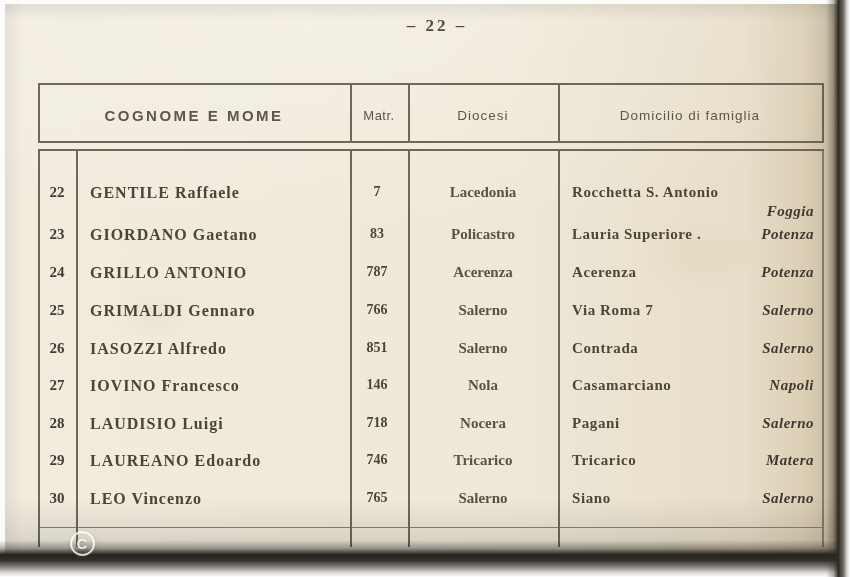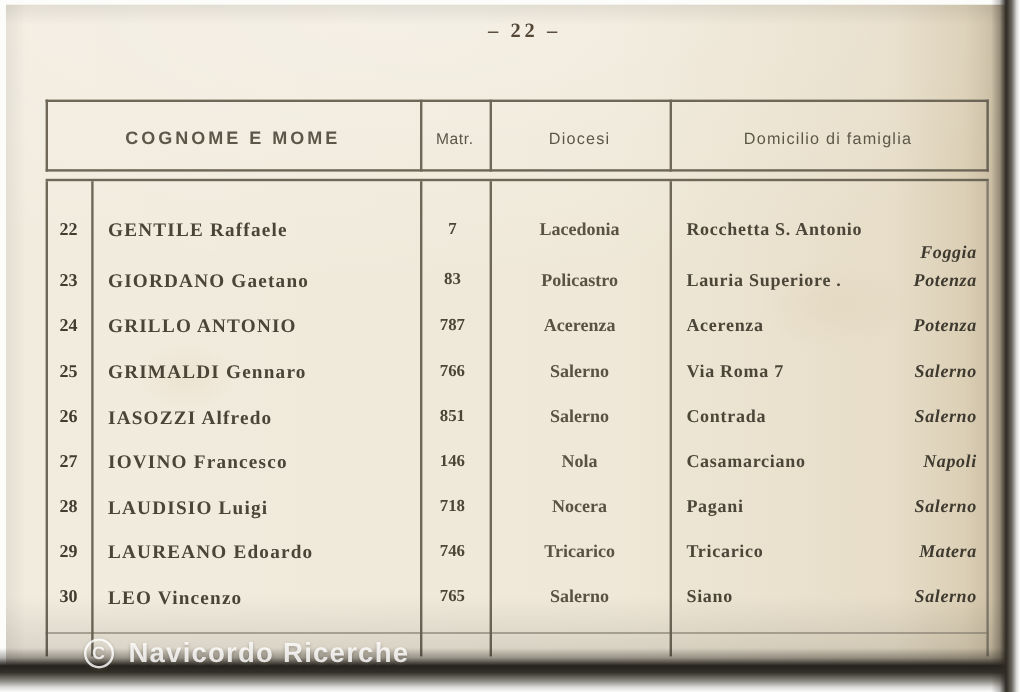--- a/index.html
+++ b/index.html
@@ -180,15 +180,14 @@
     <span class="cell town">Siano</span>
     <span class="cell prov">Salerno</span>
   </div>
 
   <div class="paper-shade"></div>
   <div class="edge-bottom"></div>
   <div class="edge-right"></div>
 
   <div class="watermark">
     <span class="copy-circle">C</span>
-    <span>Navicordo Ricerche</span>
   </div>
 </div>
 
 </body></html>

